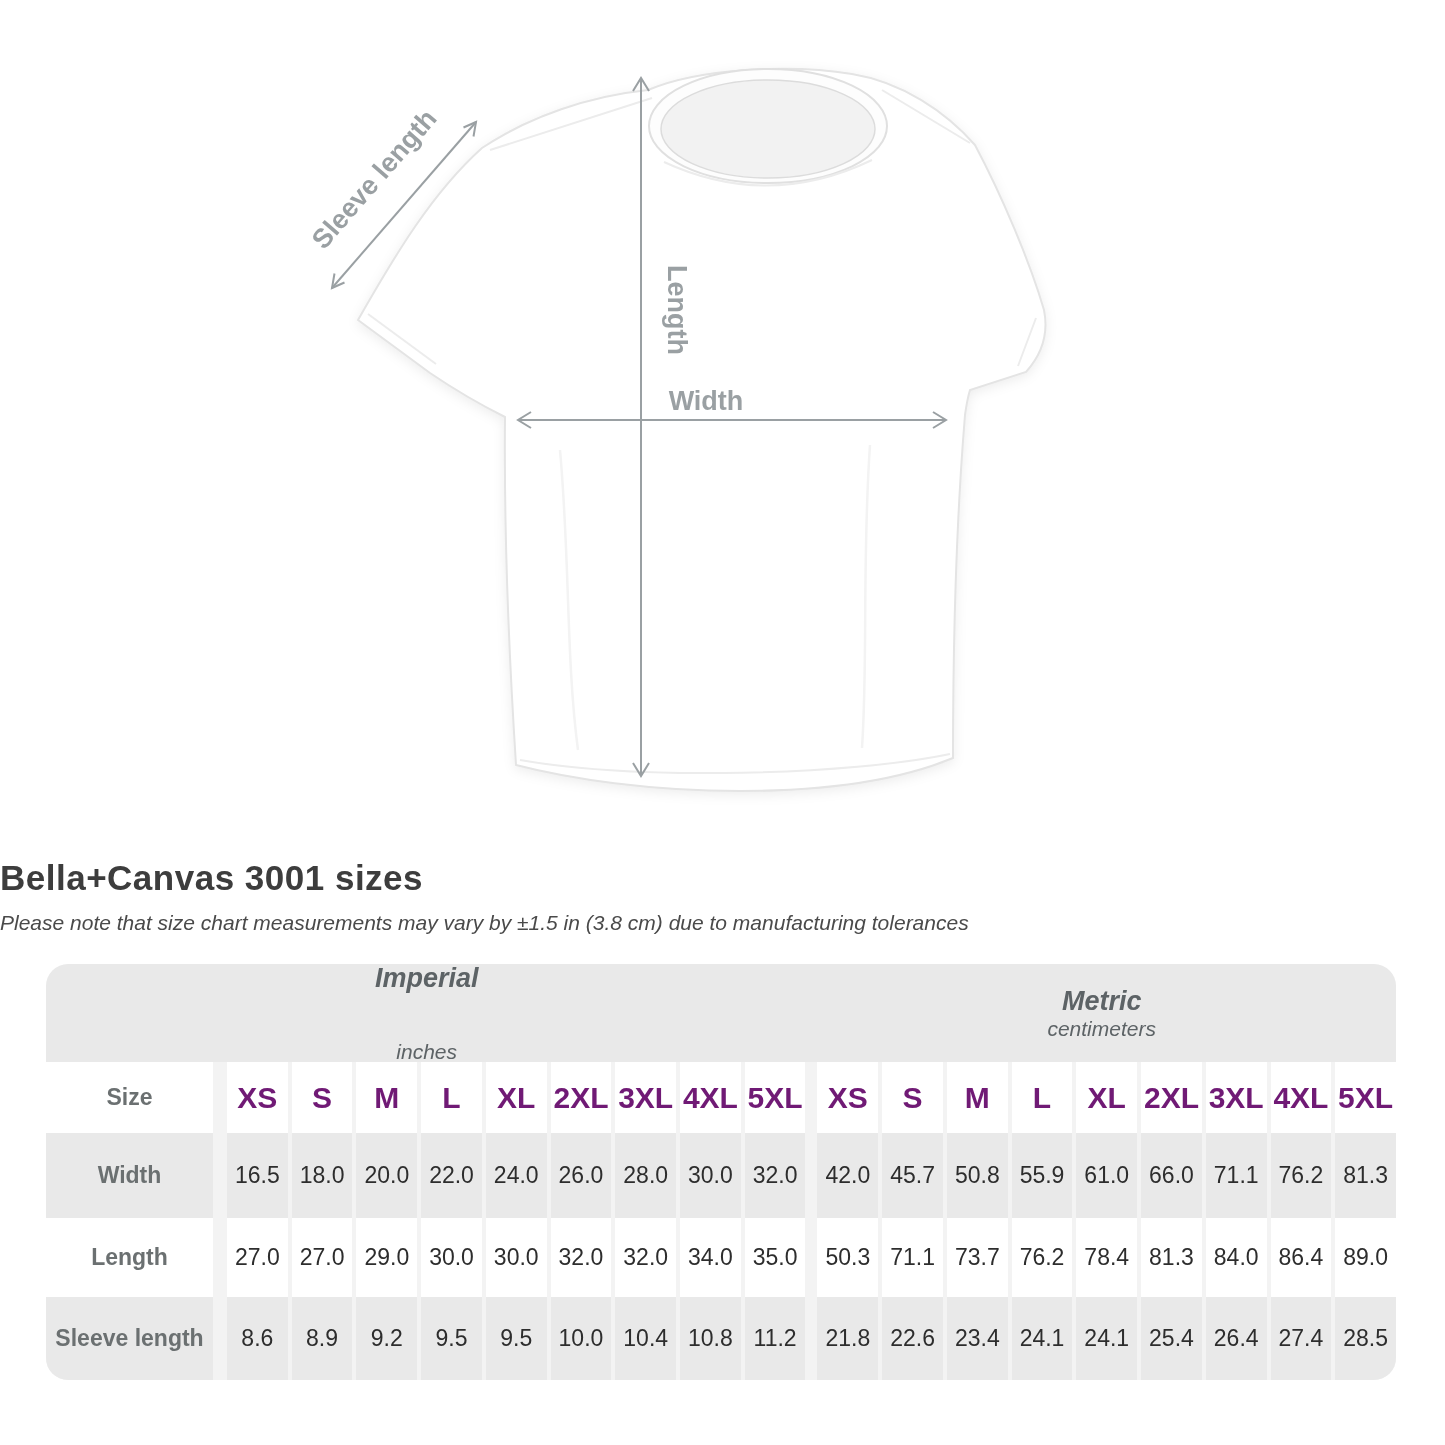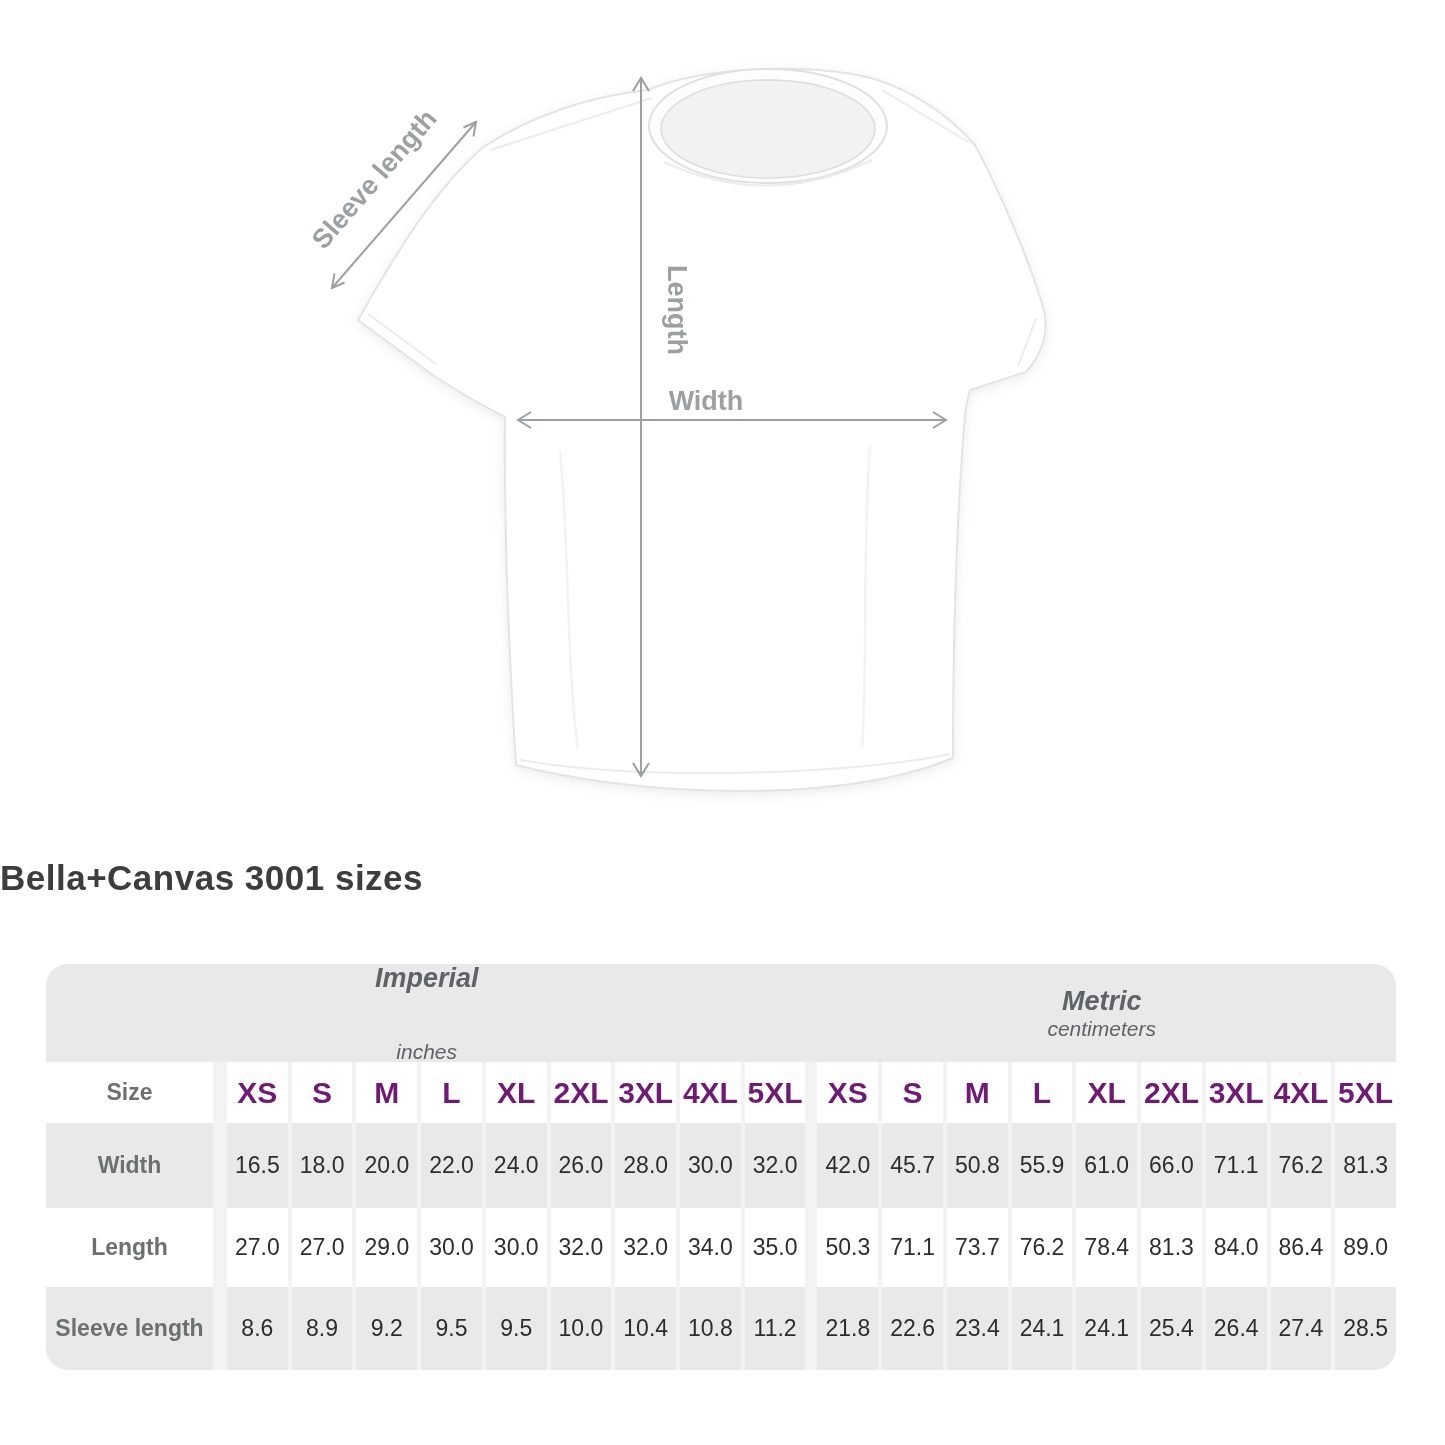--- a/index.html
+++ b/index.html
@@ -109,35 +109,36 @@
       </g>
 
       <text class="shirt-label" transform="translate(381,185) rotate(-49)" text-anchor="middle">Sleeve length</text>
       <text class="shirt-label" transform="translate(668,310) rotate(90)" text-anchor="middle">Length</text>
       <text class="shirt-label" x="706" y="410" text-anchor="middle">Width</text>
     </svg>
   </div>
 
   <div class="caption">
     <div class="title">Bella+Canvas 3001 sizes</div>
+    <div class="subtitle">Please note that size chart measurements may vary by ±1.5 in (3.8 cm) due to manufacturing tolerances</div>
   </div>
 
   <div class="size-table">
     <div class="band">
       <div class="band-half band-left">
         <div class="band-title">Imperial</div>
         <div class="band-unit">inches</div>
       </div>
       <div class="band-half band-right">
         <div class="band-title">Metric</div>
         <div class="band-unit">centimeters</div>
       </div>
     </div>
     <div id="table-body">
-        <div class="trow plain" style="height: 61px;">
+        <div class="trow plain" style="height: 71px;">
           <div class="cell c-label">Size</div>
           <div class="cell spacer"></div>
           <div class="cell c-size">XS</div>
           <div class="cell c-size">S</div>
           <div class="cell c-size">M</div>
           <div class="cell c-size">L</div>
           <div class="cell c-size">XL</div>
           <div class="cell c-size">2XL</div>
           <div class="cell c-size">3XL</div>
           <div class="cell c-size">4XL</div>

